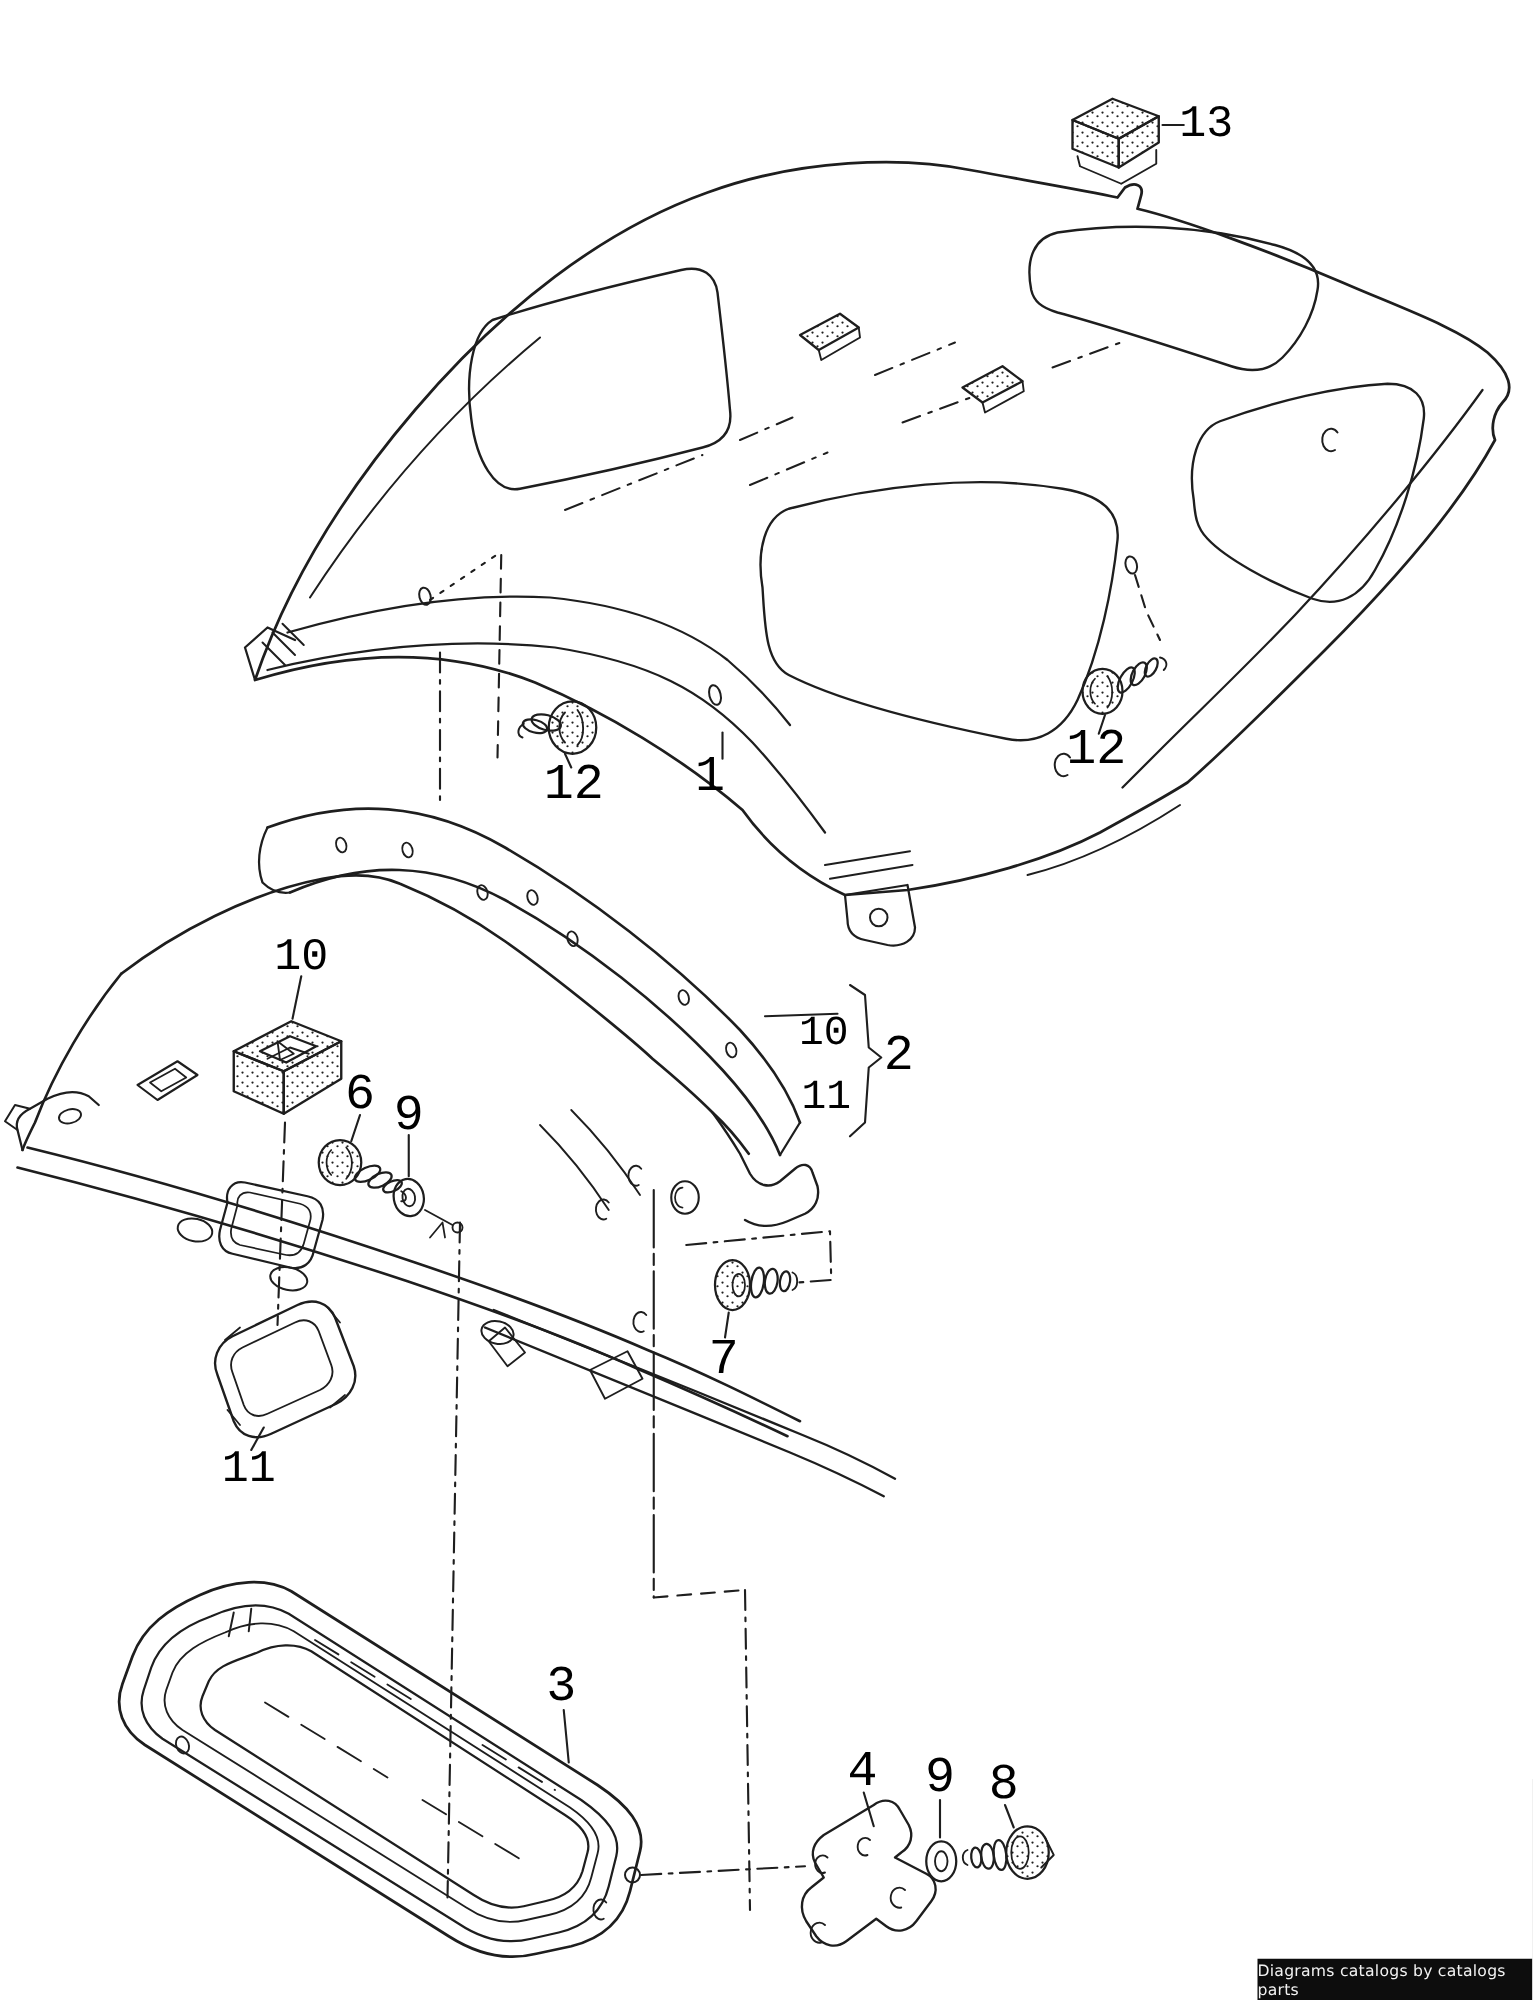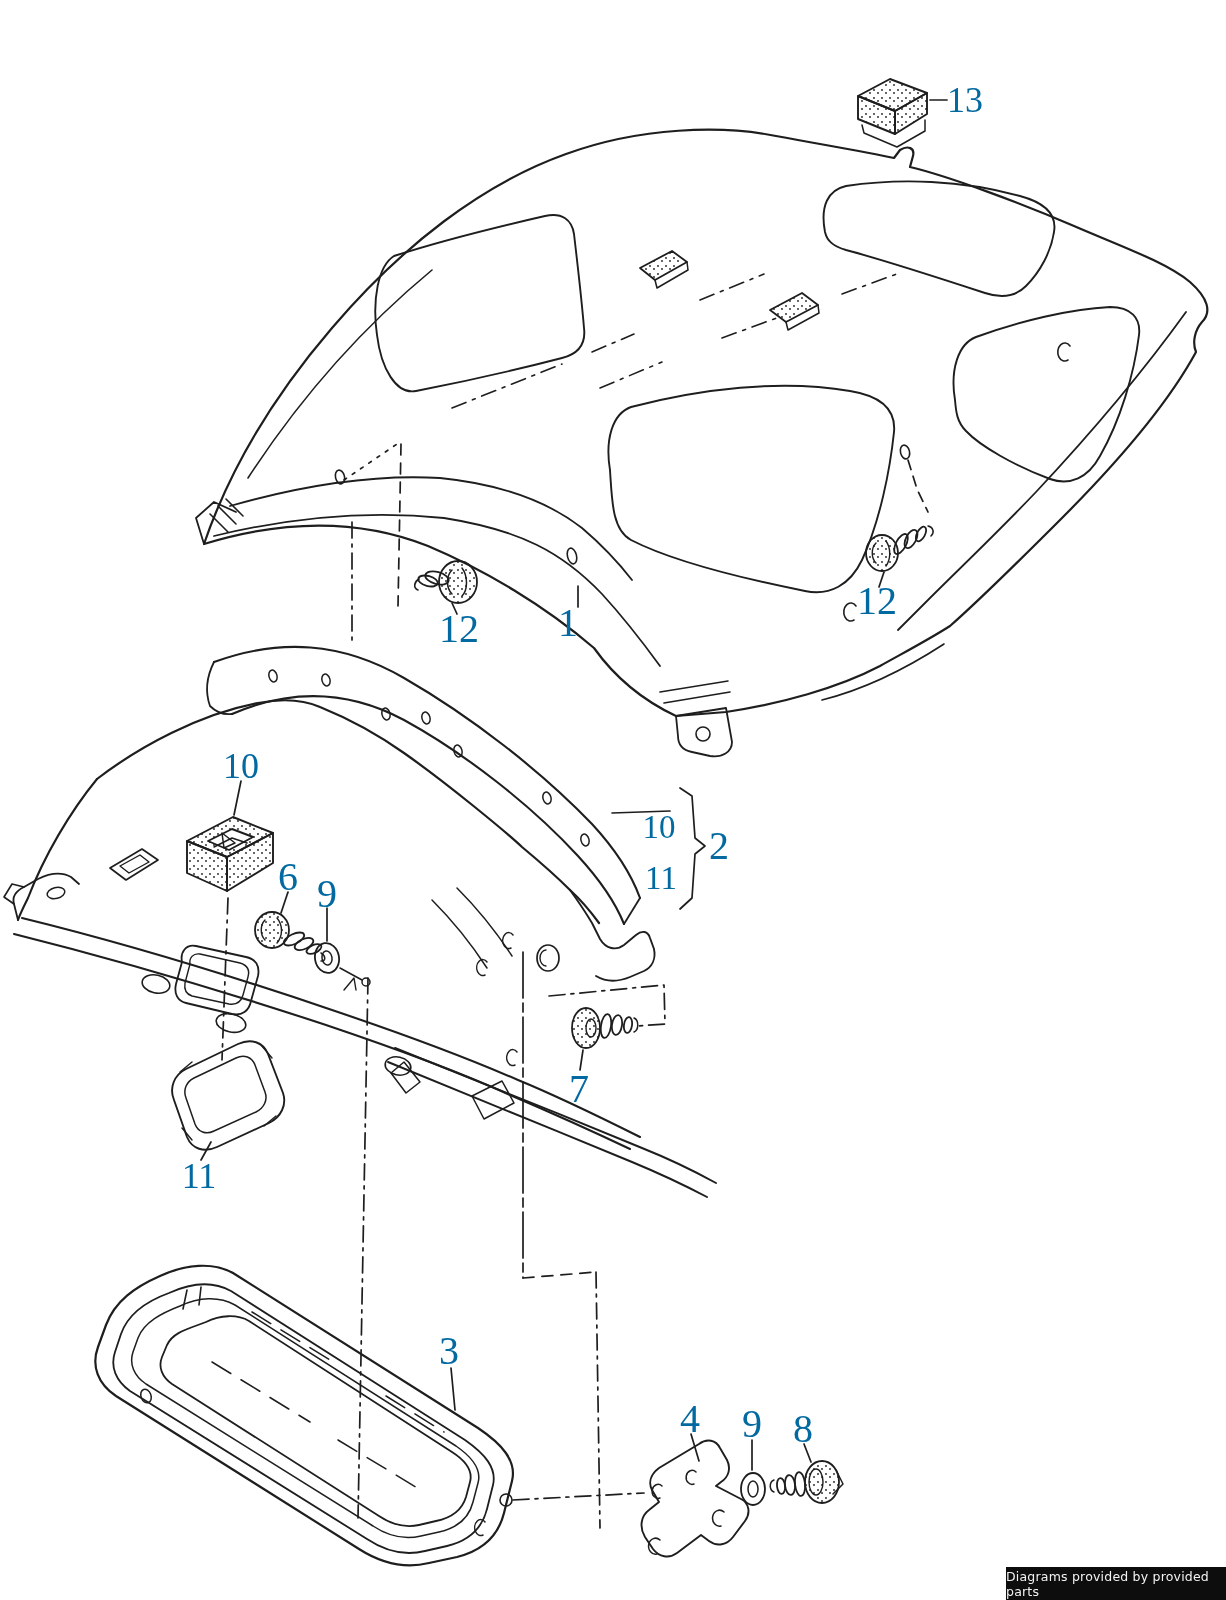--- a/index.html
+++ b/index.html
@@ -4,21 +4,21 @@
 <style>
   html,body{margin:0;padding:0;background:#e8e8e8;}
   .stage{
     position:relative;width:1226px;height:1600px;margin:0 auto;
     background:#ffffff;overflow:hidden;
     font-family:"DejaVu Sans", sans-serif;
   }
   svg.art{position:absolute;left:0;top:0;width:100%;height:100%;}
   .callout{
     position:absolute;transform:translate(-50%,-50%);
-    color:#0369a1;font-family:Liberation Serif, serif;
+    color:#000000;font-family:Liberation Mono, monospace;
     font-weight:400;line-height:1;user-select:none;white-space:nowrap;
   }
   .cl-l{font-size:40px;}
   .cl-m{font-size:36px;}
   .cl-s{font-size:33px;}
   .footerbar{
     position:absolute;left:1006px;top:1567px;width:220px;height:33px;
     background:#0d0d0d;color:#f2f2f2;display:flex;align-items:center;justify-content:center;
     font-size:12.5px;letter-spacing:.2px;font-family:"DejaVu Sans",sans-serif;
   }
@@ -340,16 +340,16 @@
 <div class="callout cl-s" style="left:661px;top:878px">11</div>
 <div class="callout cl-l" style="left:719px;top:846px">2</div>
 <div class="callout cl-l" style="left:579px;top:1089px">7</div>
 <div class="callout cl-m" style="left:199px;top:1176px">11</div>
 <div class="callout cl-l" style="left:449px;top:1351px">3</div>
 <div class="callout cl-l" style="left:690px;top:1419px">4</div>
 <div class="callout cl-l" style="left:752px;top:1424px">9</div>
 <div class="callout cl-l" style="left:803px;top:1429px">8</div>
 
 <div class="footerbar">
-  <span>Diagrams provided by provided parts</span>
+  <span>Diagrams catalogs by catalogs parts</span>
 </div>
 
 </div>
 
 </body></html>

